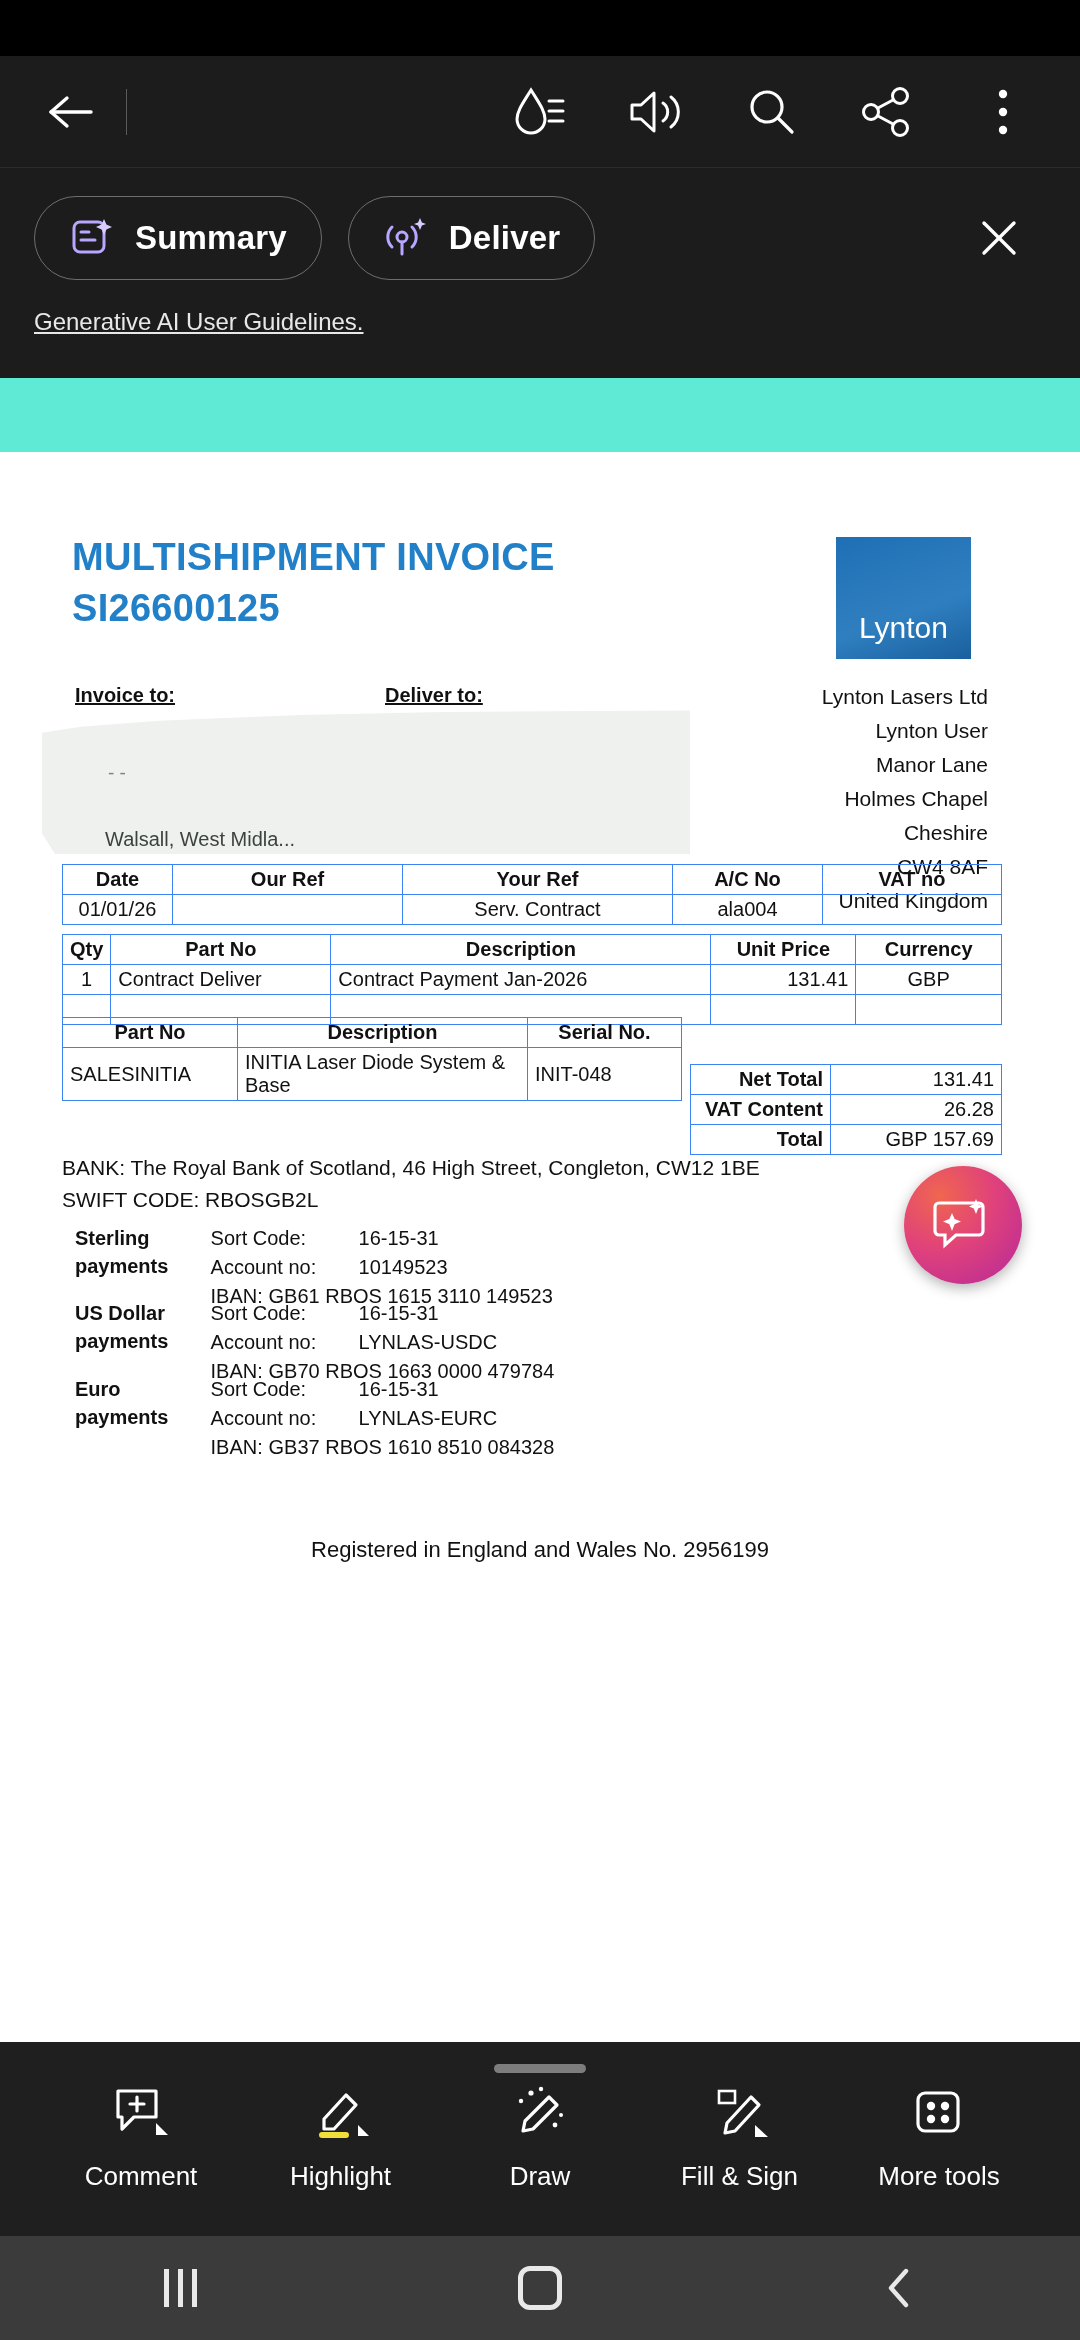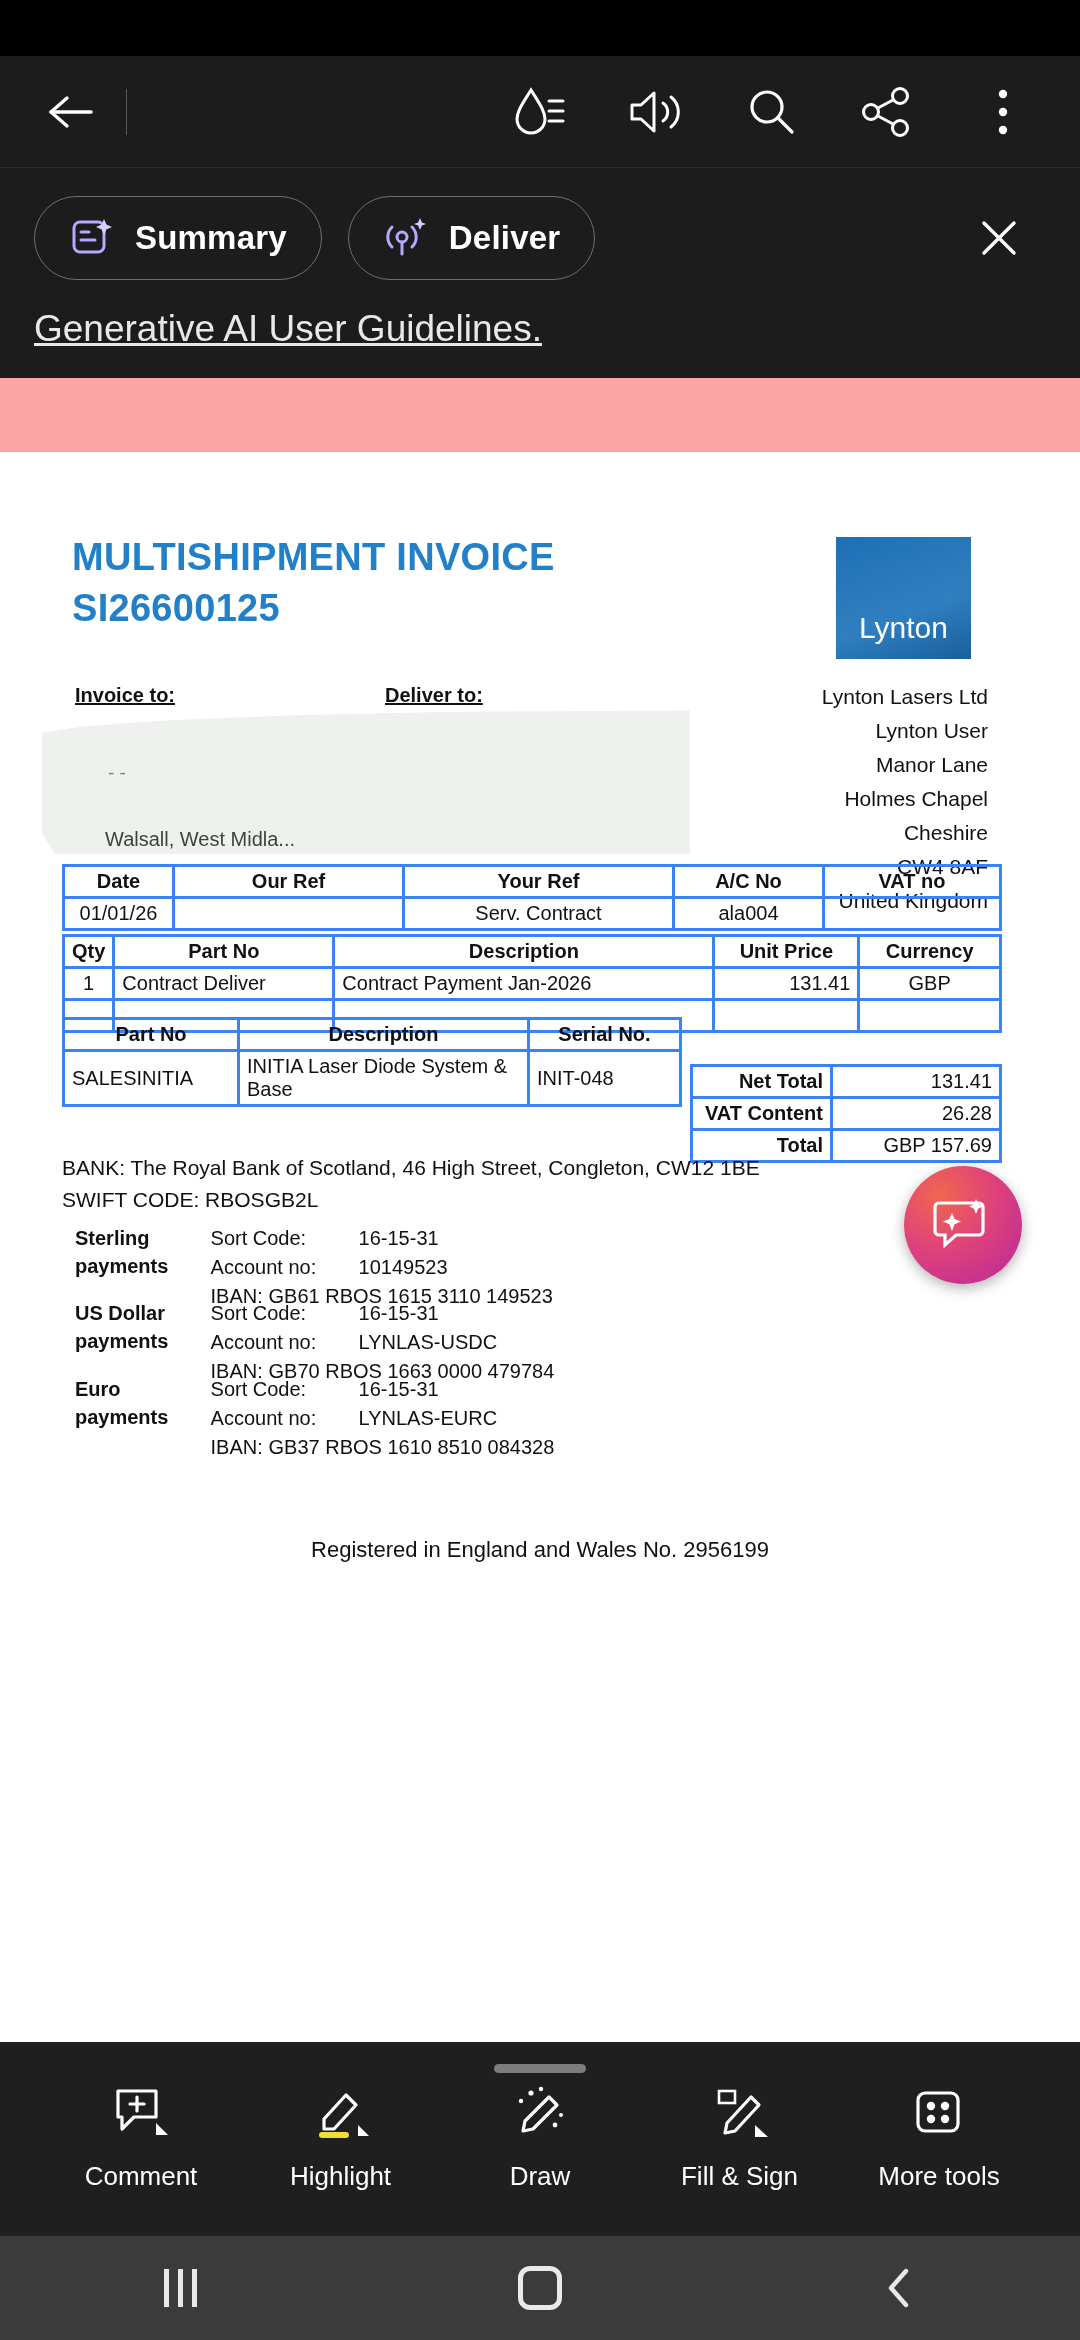--- a/index.html
+++ b/index.html
@@ -2,21 +2,21 @@
 <html><head>
 <meta charset="utf-8">
 <style>
   * { box-sizing: border-box; margin: 0; padding: 0; }
   html, body {
     width: 1080px; height: 2340px;
     background: #000;
     font-family: "Liberation Sans", sans-serif;
     overflow: hidden;
   }
-  .screen { position: relative; width: 1080px; height: 2340px; background: #fca5a5; }
+  .screen { position: relative; width: 1080px; height: 2340px; background: #5eead4; }
 
   
   .statusbar { height: 56px; background: #000; }
 
   
   .appbar {
     height: 112px; background: #1c1c1c;
     display: flex; align-items: center;
     padding: 0 42px;
     border-bottom: 1px solid #2c2c2c;
@@ -40,21 +40,21 @@
   }
   .chip + .chip { margin-left: 26px; }
   .chip-label { font-size: 33px; font-weight: bold; letter-spacing: .2px; }
   .chip-close { margin-left: auto; width: 70px; height: 70px; display:flex; align-items:center; justify-content:center; margin-right: 12px;}
 
   .guidelines {
     background: #1c1c1c; padding: 0 34px 26px;
     height: 70px; display: flex; align-items: flex-start;
   }
   .guidelines a {
-    color: #e8e8e8; font-size: 37px; text-decoration: underline;
+    color: #e8e8e8; font-size: 24px; text-decoration: underline;
   }
 
   
   .doc {
     position: absolute; top: 452px; left: 0; width: 1080px; height: 1842px;
     background: #fff; overflow: hidden;
   }
   .doc-inner { position: relative; width: 1080px; height: 1400px; padding: 0; }
 
   .inv-title {
@@ -87,21 +87,21 @@
     position: absolute; left: 75px; top: 144px; font-size: 20px; color: #3c433c;
   }
 
   .company-addr {
     position: absolute; right: 92px; top: 228px; text-align: right;
     font-size: 21px; line-height: 1.62; color: #111;
   }
 
   
   table.t { border-collapse: collapse; position: absolute; font-size: 20px; color: #111; }
-  table.t th, table.t td { border: 3px solid #3b82f6; padding: 3px 7px; }
+  table.t th, table.t td { border: 1px solid #3b82f6; padding: 3px 7px; }
   table.t th { font-weight: bold; text-align: center; }
 
   #t-ref { left: 62px; top: 412px; width: 940px; }
   #t-ref td { text-align: center; height: 28px; }
 
   #t-items { left: 62px; top: 482px; width: 940px; }
   #t-items td { height: 28px; }
   #t-items td.r { text-align: right; }
   #t-items td.c { text-align: center; }
 

